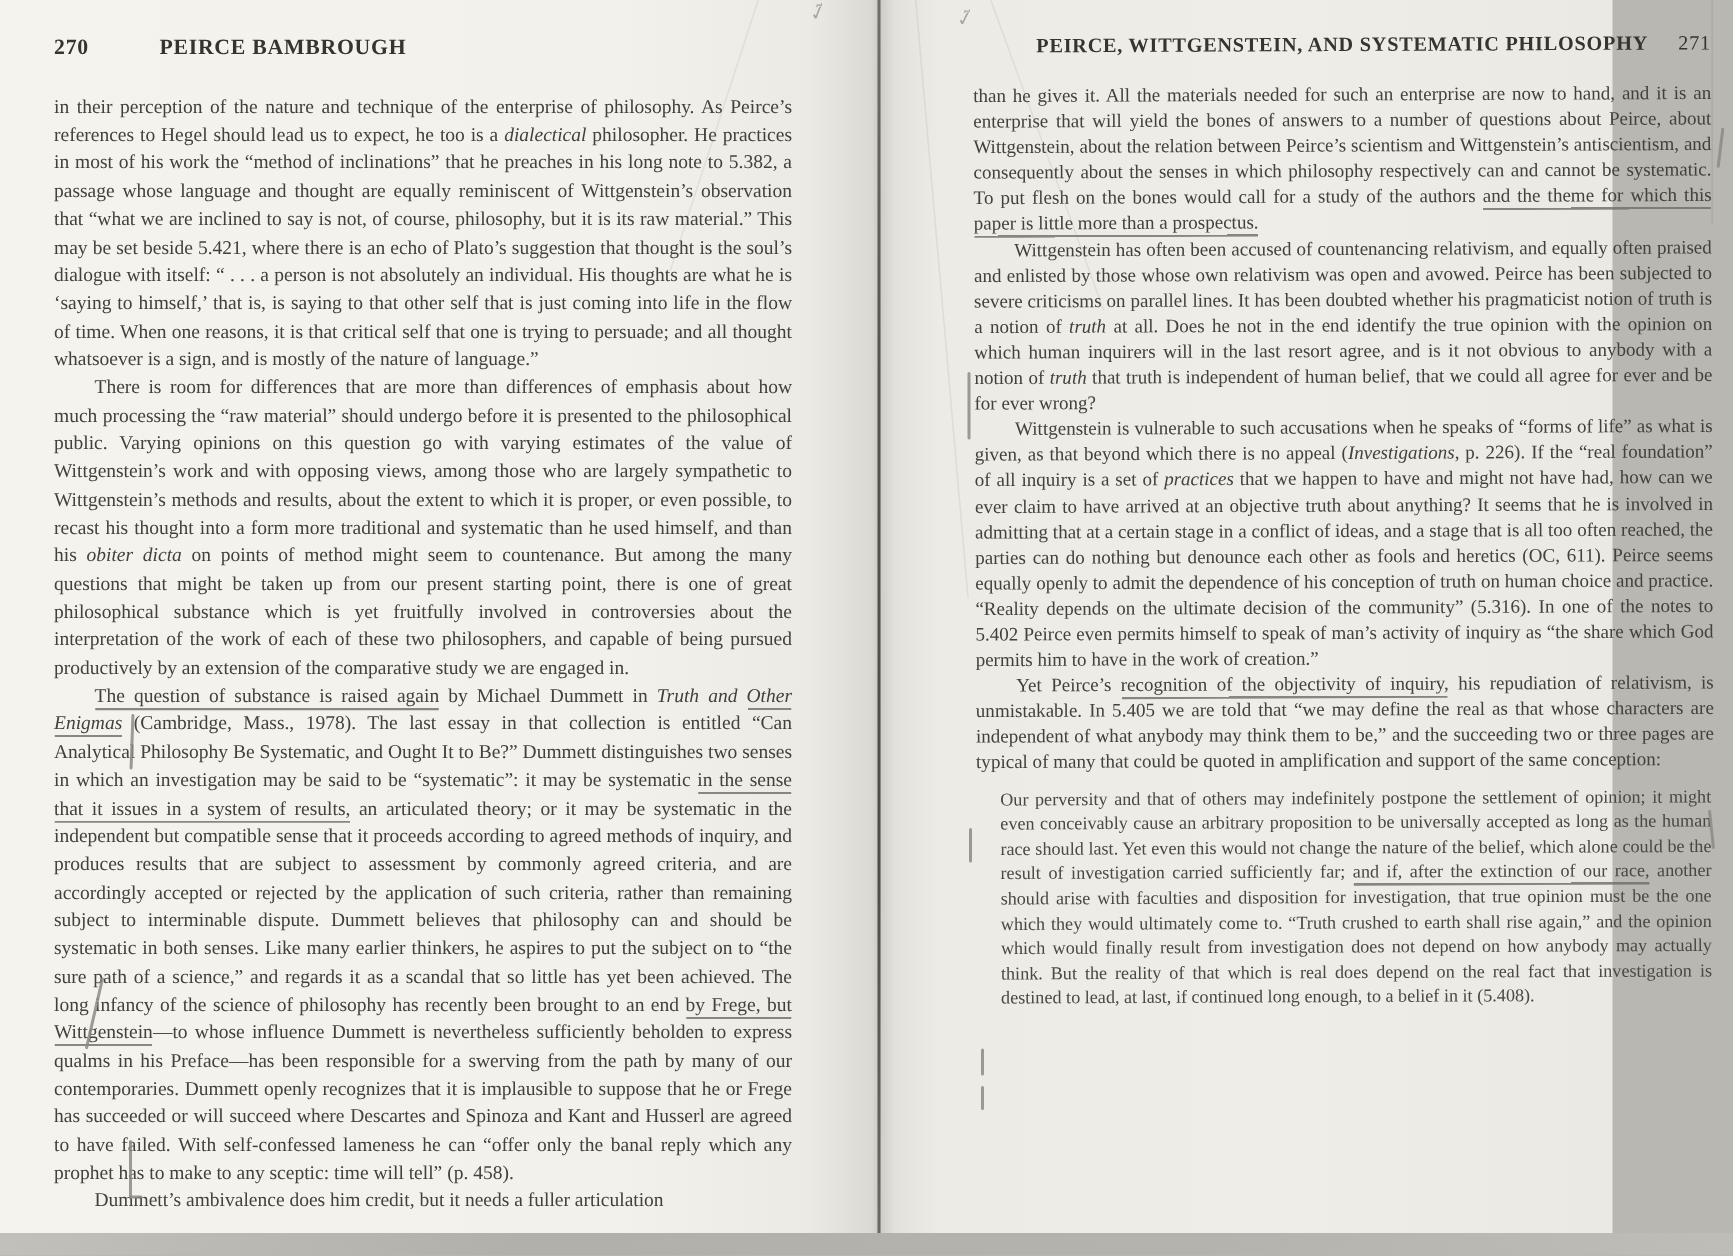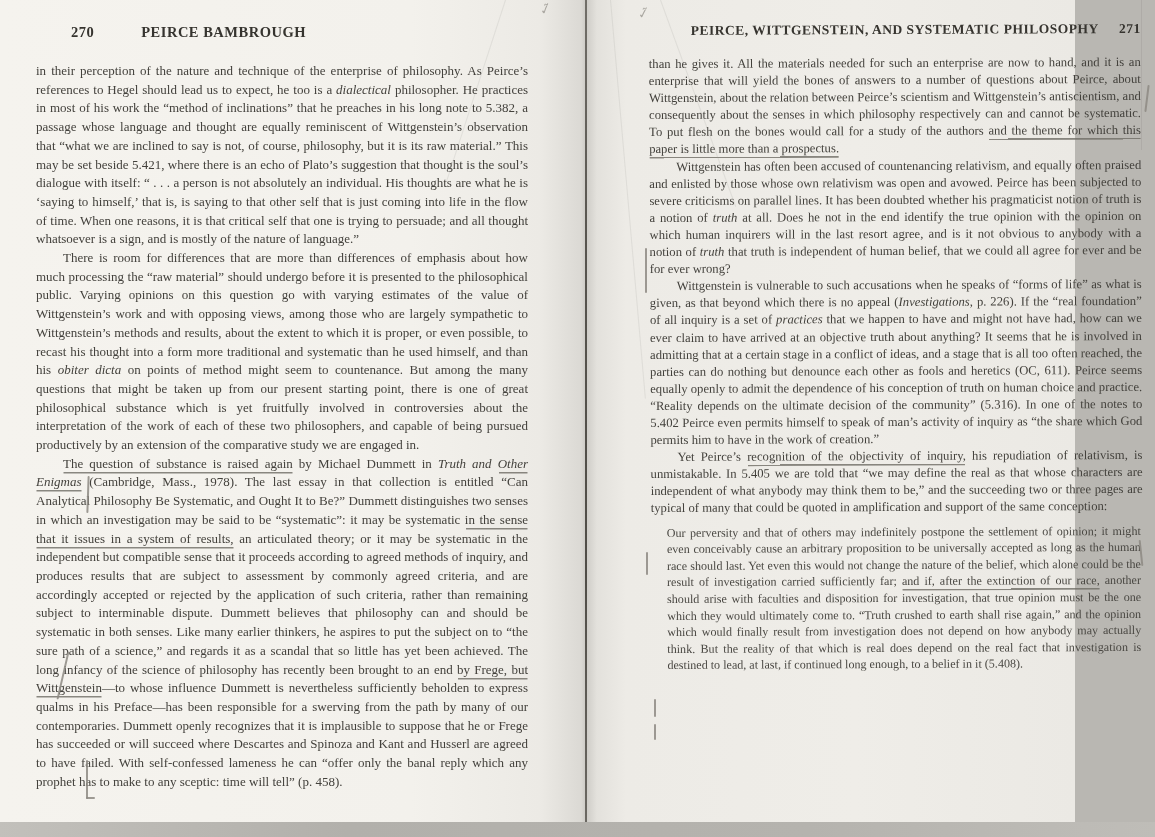--- a/index.html
+++ b/index.html
@@ -31,25 +31,25 @@
 
   
   .content { position:absolute; color:#43413c; }
   .content-left  { left:36px;  top:24px; width:492px; }
   .content-right { left:63px;  top:22px; width:492px; transform:rotate(-0.25deg); }
 
   .running-head {
     display:flex; align-items:baseline;
     font-weight:bold; letter-spacing:0.5px; color:#36342f;
   }
-  .running-head-left { font-size:14.5px; margin-bottom:21px;margin-left:35px; }
+  .running-head-left { font-size:14.5px; margin-bottom:21px; }
   .running-head-left .pageno { margin-right:47px; }
   .running-head-right { font-size:13.5px; margin-bottom:17px; }
   .running-head-right .title { flex:1; text-align:center; padding-left:40px; }
-  .running-head-right .pageno { margin-left:18px; font-weight:bold; }
+  .running-head-right .pageno { margin-left:18px; font-weight:normal; }
 
   .body-left  p.para { font-size:13px;   line-height:18.7px; }
   .body-right p.para { font-size:12.7px; line-height:17.1px; }
   p.para { margin:0; text-align:justify; }
   p.indent { text-indent:27px; }
   p.quote {
     margin:7px 0 0 16px; width:474px;
     font-size:12.1px !important; line-height:16.6px !important;
     color:#4a4843;
   }
@@ -76,20 +76,21 @@
   <div class="page page-left">
     <div class="content content-left">
       <div class="running-head running-head-left">
         <span class="pageno">270</span>
         <span class="title">PEIRCE BAMBROUGH</span>
       </div>
       <div class="body-left">
           <p class="para"><span>in their perception of the nature and technique of the enterprise of philosophy. As Peirce’s references to Hegel should lead us to expect, he too is a </span><span class="it">dialectical</span><span> philosopher. He practices in most of his work the “method of inclinations” that he preaches in his long note to 5.382, a passage whose language and thought are equally reminiscent of Wittgenstein’s observation that “what we are inclined to say is not, of course, philosophy, but it is its raw material.” This may be set beside 5.421, where there is an echo of Plato’s suggestion that thought is the soul’s dialogue with itself: “ . . . a person is not absolutely an individual. His thoughts are what he is ‘saying to himself,’ that is, is saying to that other self that is just coming into life in the flow of time. When one reasons, it is that critical self that one is trying to persuade; and all thought whatsoever is a sign, and is mostly of the nature of language.”</span></p>
           <p class="para indent"><span>There is room for differences that are more than differences of emphasis about how much processing the “raw material” should undergo before it is presented to the philosophical public. Varying opinions on this question go with varying estimates of the value of Wittgenstein’s work and with opposing views, among those who are largely sympathetic to Wittgenstein’s methods and results, about the extent to which it is proper, or even possible, to recast his thought into a form more traditional and systematic than he used himself, and than his </span><span class="it">obiter dicta</span><span> on points of method might seem to countenance. But among the many questions that might be taken up from our present starting point, there is one of great philosophical substance which is yet fruitfully involved in controversies about the interpretation of the work of each of these two philosophers, and capable of being pursued productively by an extension of the comparative study we are engaged in.</span></p>
           <p class="para indent"><span class="pencil-underline">The question of substance is raised again</span><span> by Michael Dummett in </span><span class="it">Truth and </span><span class="it pencil-underline">Other Enigmas</span><span> (Cambridge, Mass., 1978). The last essay in that collection is entitled “Can Analytical Philosophy Be Systematic, and Ought It to Be?” Dummett distinguishes two senses in which an investigation may be said to be “systematic”: it may be systematic </span><span class="pencil-underline">in the sense that it issues in a system of results,</span><span> an articulated theory; or it may be systematic in the independent but compatible sense that it proceeds according to agreed methods of inquiry, and produces results that are subject to assessment by commonly agreed criteria, and are accordingly accepted or rejected by the application of such criteria, rather than remaining subject to interminable dispute. Dummett believes that philosophy can and should be systematic in both senses. Like many earlier thinkers, he aspires to put the subject on to “the sure path of a science,” and regards it as a scandal that so little has yet been achieved. The long infancy of the science of philosophy has recently been brought to an end </span><span class="pencil-underline">by Frege, but Wittgenstein</span><span>—to whose influence Dummett is nevertheless sufficiently beholden to express qualms in his Preface—has been responsible for a swerving from the path by many of our contemporaries. Dummett openly recognizes that it is implausible to suppose that he or Frege has succeeded or will succeed where Descartes and Spinoza and Kant and Husserl are agreed to have failed. With self-confessed lameness he can “offer only the banal reply which any prophet has to make to any sceptic: time will tell” (p. 458).</span></p>
+          <p class="para indent"><span>Dummett’s ambivalence does him credit, but it needs a fuller articulation</span></p>
         </div>
     </div>
   </div>
 
   <div class="page page-right">
     <div class="content content-right">
       <div class="running-head running-head-right">
         <span class="title">PEIRCE, WITTGENSTEIN, AND SYSTEMATIC PHILOSOPHY</span>
         <span class="pageno">271</span>
       </div>

